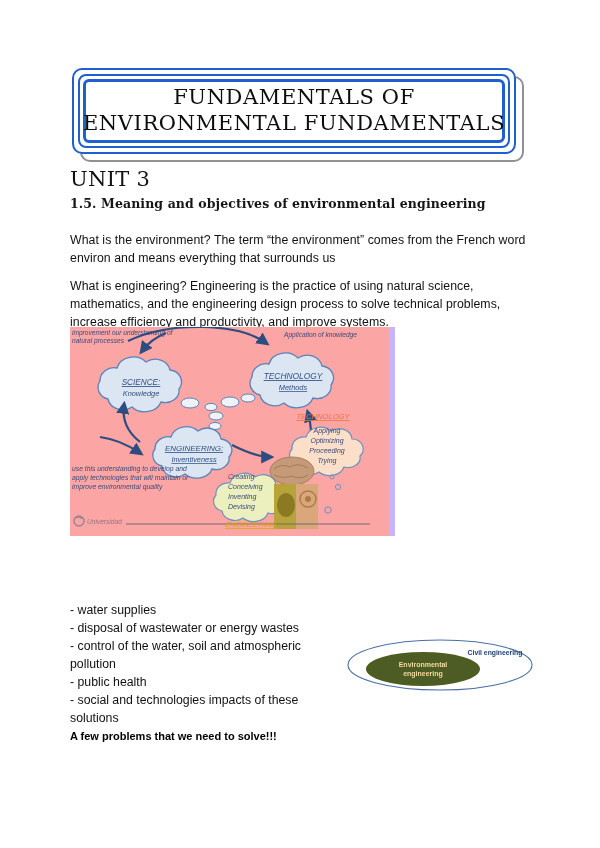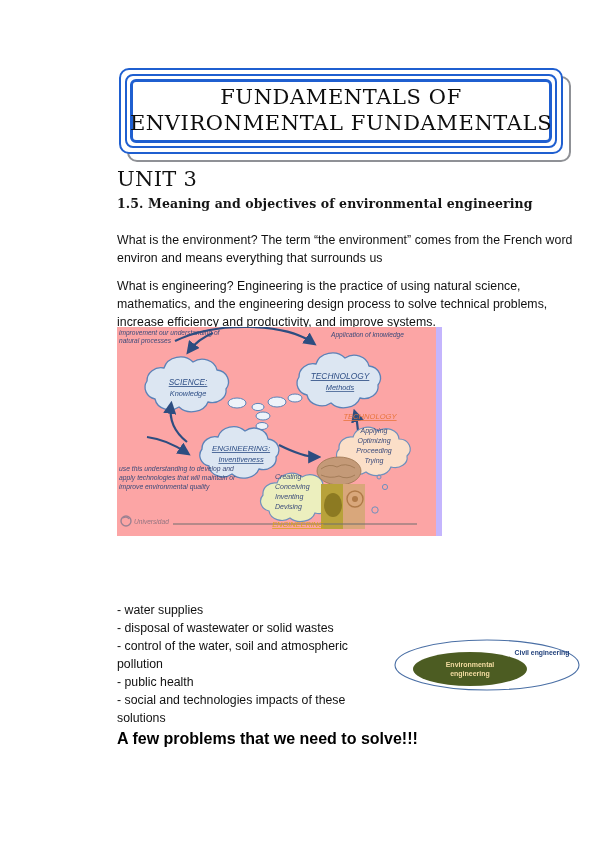--- a/index.html
+++ b/index.html
@@ -13,21 +13,20 @@
     position: relative;
     overflow: hidden;
     font-family: "Liberation Sans", sans-serif;
     color: #000000;
   }
 
   .page {
     position: absolute;
     inset: 0;
     background: #ffffff;
-    margin-left: 47px;
   }
 
   
   .title-wrap {
     position: absolute;
     left: 72px;
     top: 68px;
     width: 444px;
     height: 86px;
   }
@@ -125,21 +124,21 @@
     top: 601px;
     width: 250px;
     font-size: 12.3px;
     line-height: 18px;
     color: #111111;
   }
   .closing {
     position: absolute;
     left: 70px;
     top: 730px;
-    font-size: 16px;
+    font-size: 11px;
     font-weight: bold;
     color: #000000;
   }
 
   
   .fig1 {
     position: absolute;
     left: 70px;
     top: 327px;
     width: 325px;
@@ -283,21 +282,21 @@
         <text x="17" y="197" font-family="Liberation Sans, sans-serif" font-size="6.6" fill="#4a5468">Universidad</text>
       </g>
       <line x1="56" y1="197" x2="300" y2="197" stroke="#6f6f6f" stroke-width="1.1"></line>
       <text x="181" y="200" text-anchor="middle" font-family="Liberation Sans, sans-serif" font-size="7.4" fill="#d9a21b" text-decoration="underline">ENGINEERING</text>
     </svg>
   </div>
 
 
   <div class="bullets">
     <div>- water supplies</div>
-    <div>- disposal of wastewater or solid wastes</div>
+    <div>- disposal of wastewater or energy wastes</div>
     <div>- control of the water, soil and atmospheric pollution</div>
     <div>- public health</div>
     <div>- social and technologies impacts of these solutions</div>
   </div>
 
   <div class="fig2">
     <svg width="195" height="75" viewBox="0 0 195 75" xmlns="http://www.w3.org/2000/svg">
       <ellipse cx="95" cy="32" rx="92" ry="25" fill="none" stroke="#4a6fa5" stroke-width="1.1"></ellipse>
       <text x="150" y="22" text-anchor="middle" font-family="Liberation Sans, sans-serif" font-size="6.8" font-weight="bold" fill="#1f3f7a">Civil engineering</text>
       <ellipse cx="78" cy="36" rx="57" ry="17" fill="#4c5c22"></ellipse>

